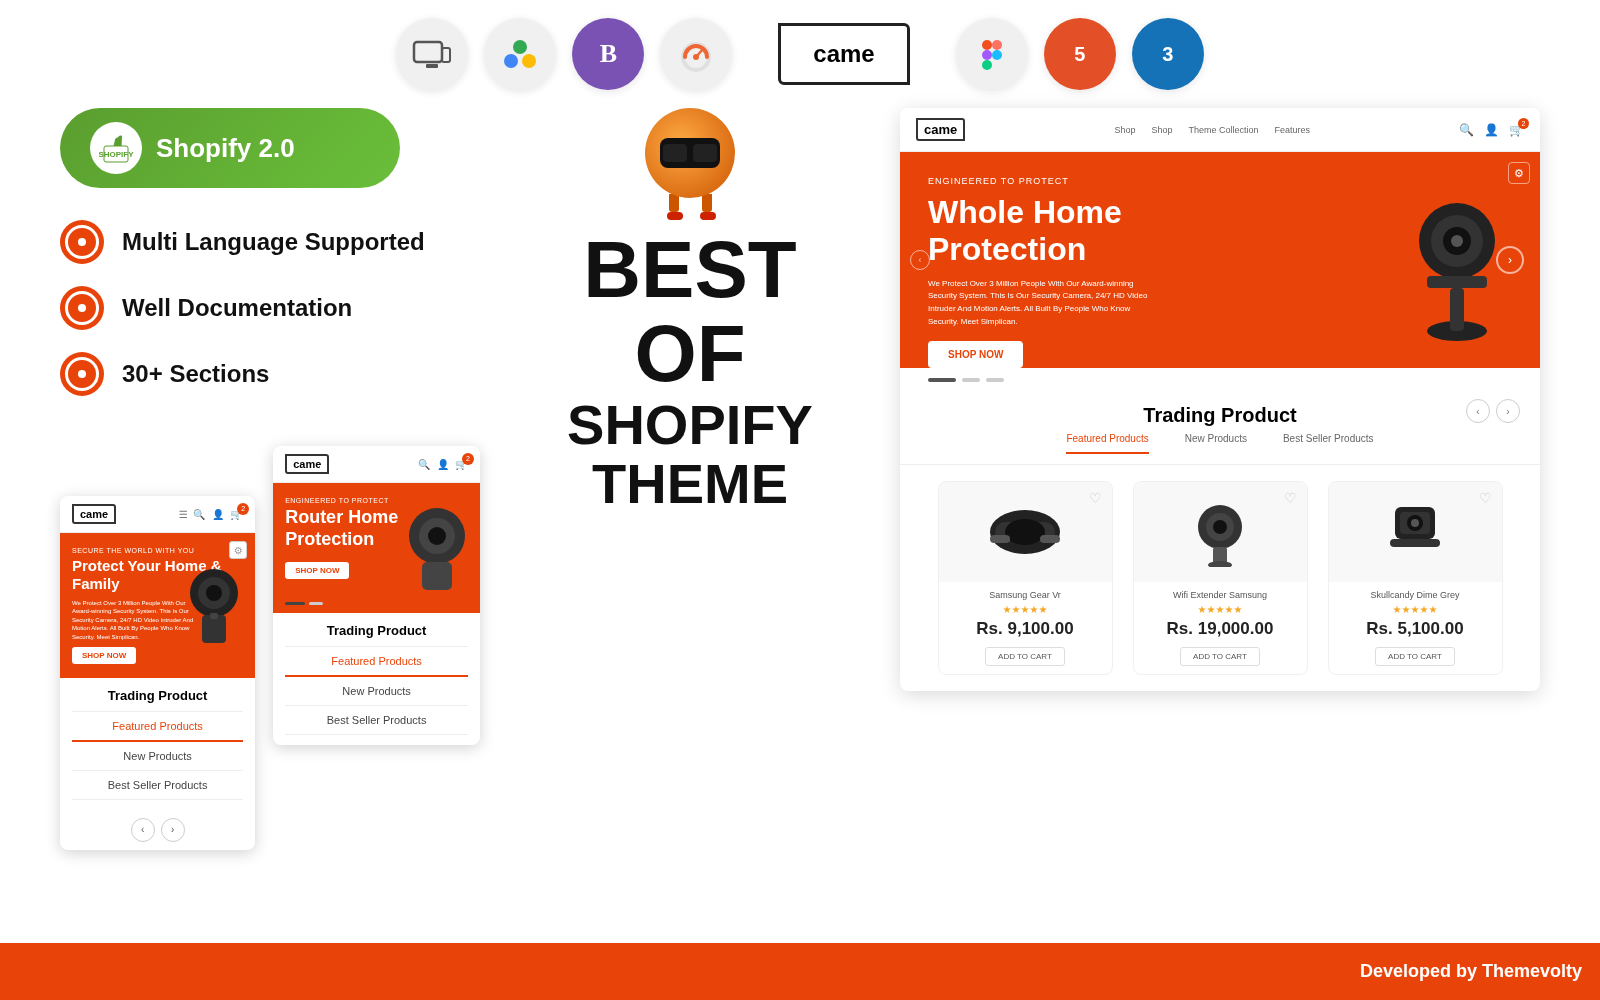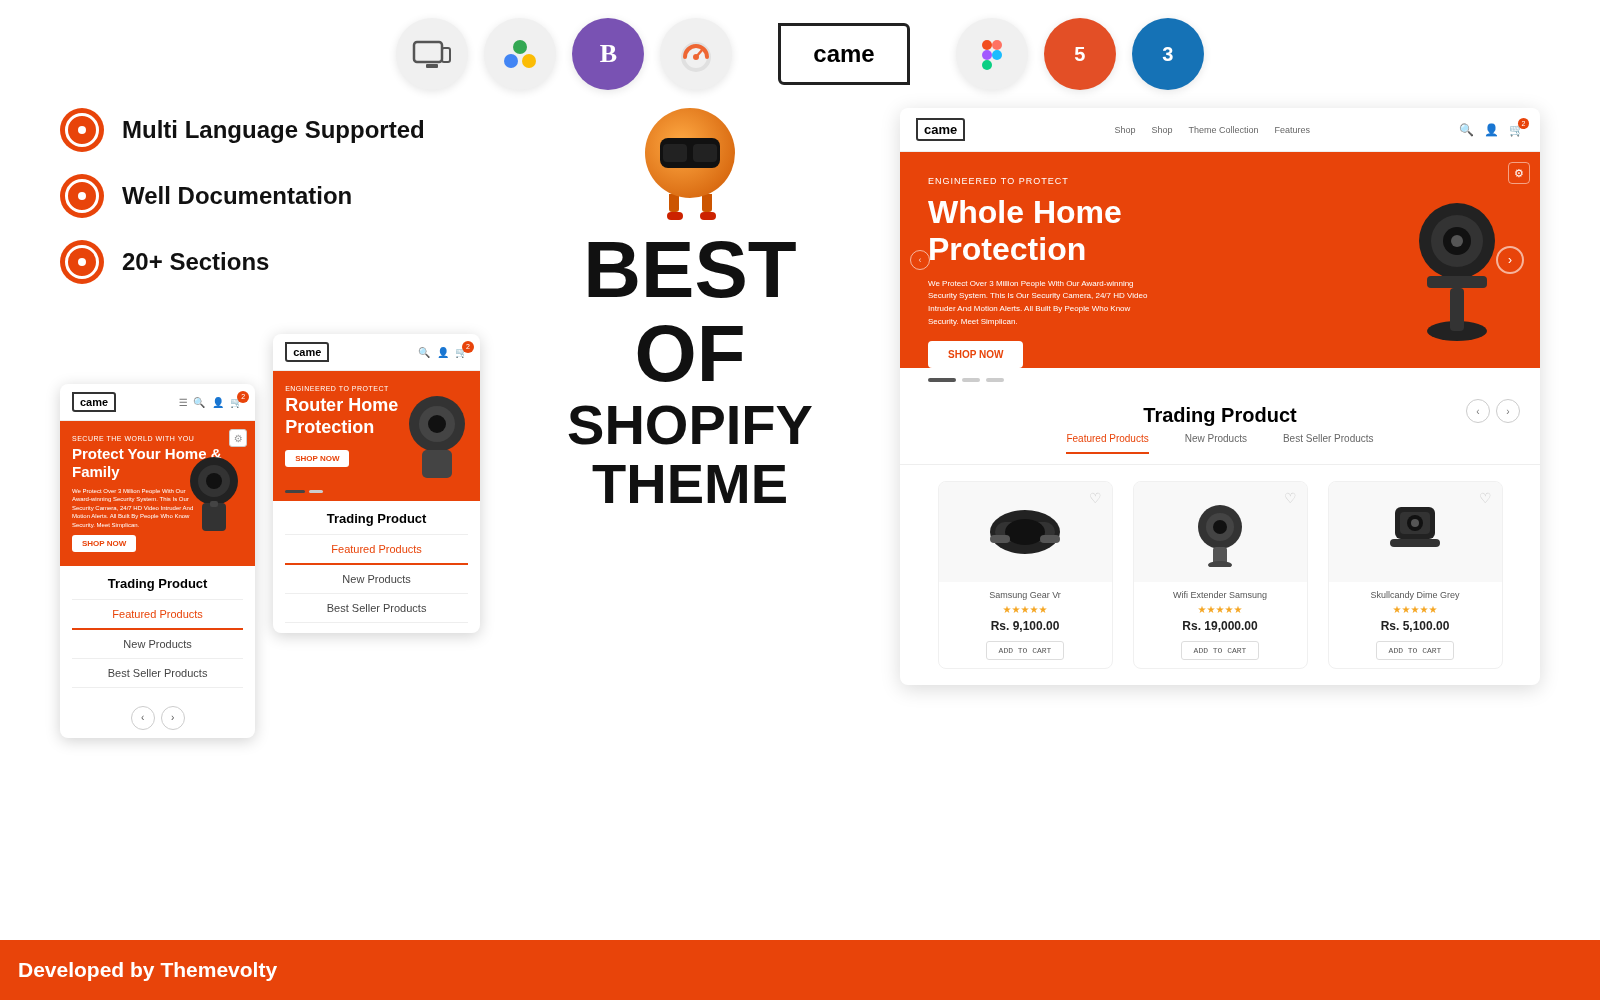--- a/index.html
+++ b/index.html
@@ -103,23 +103,23 @@
     }
 
     
     .footer {
       position: absolute;
       bottom: 0;
       left: 0;
       right: 0;
       background: #e8440a;
       padding: 18px;
-      text-align: left;
-      color: #fff;
-      font-size: 21px;
+      text-align: right;
+      color: #fff;
+      font-size: 18px;
       font-weight: bold;
     }
 
     
     .page-wrapper {
       width: 1600px;
       height: 1000px;
       background: #fff;
       position: relative;
     }
@@ -536,35 +536,34 @@
     .lm-product-name {
       font-size: 9px;
       color: #555;
       margin-bottom: 4px;
     }
     .lm-stars {
       color: #f5a623;
       font-size: 10px;
     }
     .lm-price {
-      font-size: 12px;
+      font-size: 17px;
       font-weight: bold;
       color: #222;
       margin: 4px 0;
     }
     .lm-add-btn {
       background: transparent;
       border: 1px solid #ddd;
       padding: 4px 12px;
       font-size: 8px;
       color: #555;
       border-radius: 3px;
       cursor: pointer;
       margin-top: 4px;
-      font-family: Liberation Mono, monospace;
     }
     .lm-section-header {
       display: flex;
       align-items: center;
       justify-content: space-between;
       padding: 0 20px;
     }
     .lm-section-arrows-btns {
       display: flex;
       gap: 6px;
@@ -641,20 +640,30 @@
 
     <div class="tech-icon-circle" style="background:#1572b6;">
       <span style="color:#fff;font-weight:900;font-size:20px;">3</span>
     </div>
   </div>
 
   <div class="content-area">
 
     <div class="left-column">
 
+      <div class="shopify-badge">
+        <div class="shopify-icon">
+          <svg width="36" height="36" viewBox="0 0 36 36">
+            <path d="M24 6c0 0-0.5-0.5-1.5-0.5c-1 0-2 0.8-2.5 2c-1 0-2 0.5-2.5 1c-0.5 0.5-2 8-2 8l8 1.5L24 6z" fill="#5a9e2f"></path>
+            <rect x="6" y="16" width="24" height="16" rx="2" fill="#fff" stroke="#5a9e2f" stroke-width="1"></rect>
+            <text x="18" y="27" text-anchor="middle" font-size="8" fill="#5a9e2f" font-weight="bold">SHOPIFY</text>
+          </svg>
+        </div>
+        <span class="shopify-text">Shopify 2.0</span>
+      </div>
 
       <ul class="features-list">
         <li>
           <div class="feature-icon">
             <div class="feature-icon-inner">
               <div class="feature-icon-dot"></div>
             </div>
           </div>
           <span>Multi Language Supported</span>
         </li>
@@ -665,21 +674,21 @@
             </div>
           </div>
           <span>Well Documentation</span>
         </li>
         <li>
           <div class="feature-icon">
             <div class="feature-icon-inner">
               <div class="feature-icon-dot"></div>
             </div>
           </div>
-          <span>20+ Sections</span>
+          <span>30+ Sections</span>
         </li>
       </ul>
 
       <div class="preview-stack">
 
         <div class="preview-small-card">
           <div class="pcard-header">
             <div class="pcard-logo">
               <span>came</span>
             </div>

